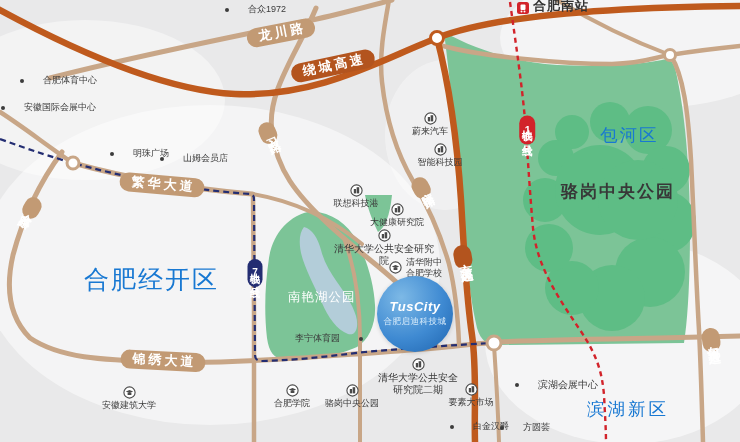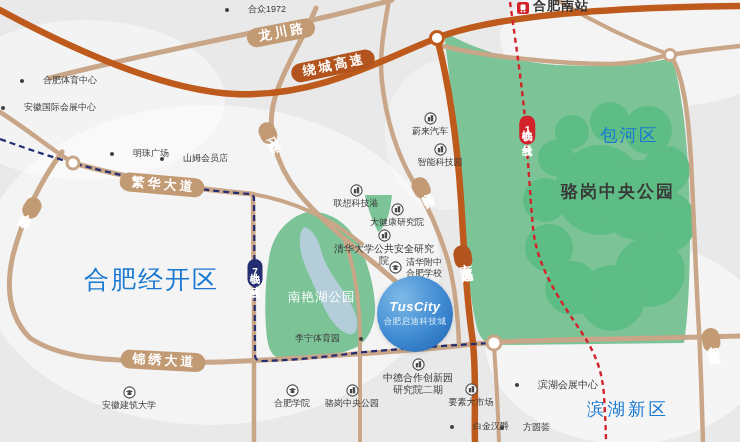--- a/index.html
+++ b/index.html
@@ -215,21 +215,21 @@
         <rect x="6.6" y="3.2" width="2.6" height="6.2" fill="#4a4a4a"></rect>
       </svg>
     <span class="txt">骆岗中央公园</span>
   </div>
   <div class="poi-col small" style="left:377px;top:358px;width:82px">
     <svg width="13" height="13">
         <circle cx="6.5" cy="6.5" r="5.6" fill="#fff" stroke="#4a4a4a" stroke-width="1.1"></circle>
         <rect x="3.8" y="5" width="2.2" height="4.4" fill="#4a4a4a"></rect>
         <rect x="6.6" y="3.2" width="2.6" height="6.2" fill="#4a4a4a"></rect>
       </svg>
-    <span class="txt">中德合作创新园
+    <span class="txt">清华大学公共安全
 研究院二期</span>
   </div>
   <div class="poi-col" style="left:446px;top:383px;width:50px">
     <svg width="13" height="13">
         <circle cx="6.5" cy="6.5" r="5.6" fill="#fff" stroke="#4a4a4a" stroke-width="1.1"></circle>
         <rect x="3.8" y="5" width="2.2" height="4.4" fill="#4a4a4a"></rect>
         <rect x="6.6" y="3.2" width="2.6" height="6.2" fill="#4a4a4a"></rect>
       </svg>
     <span class="txt">要素大市场</span>
   </div>

